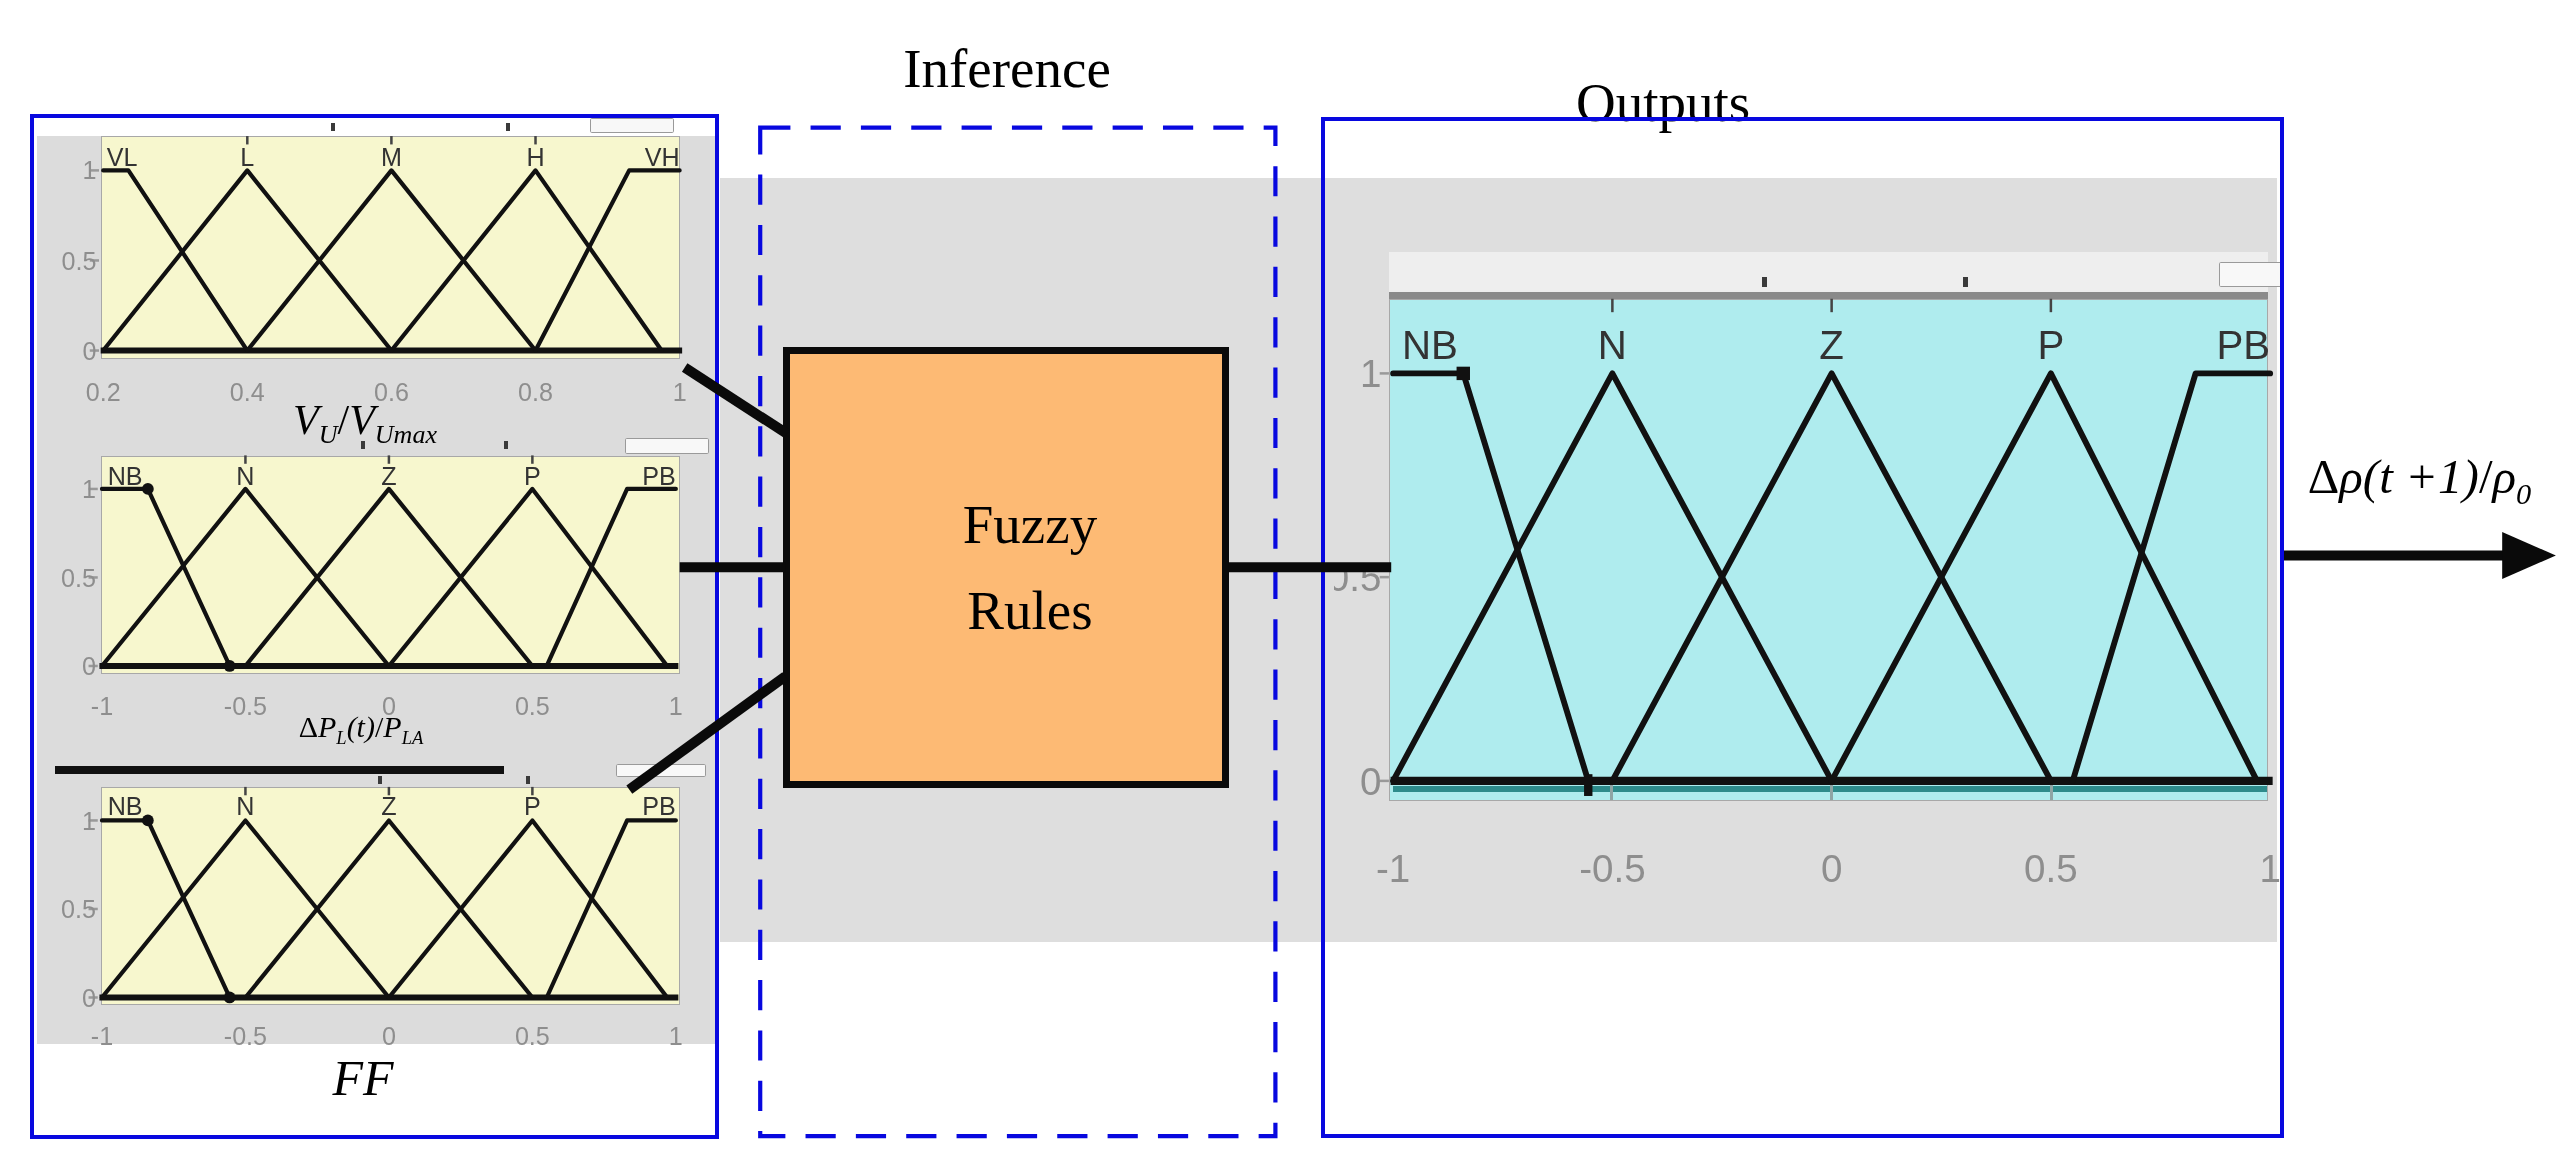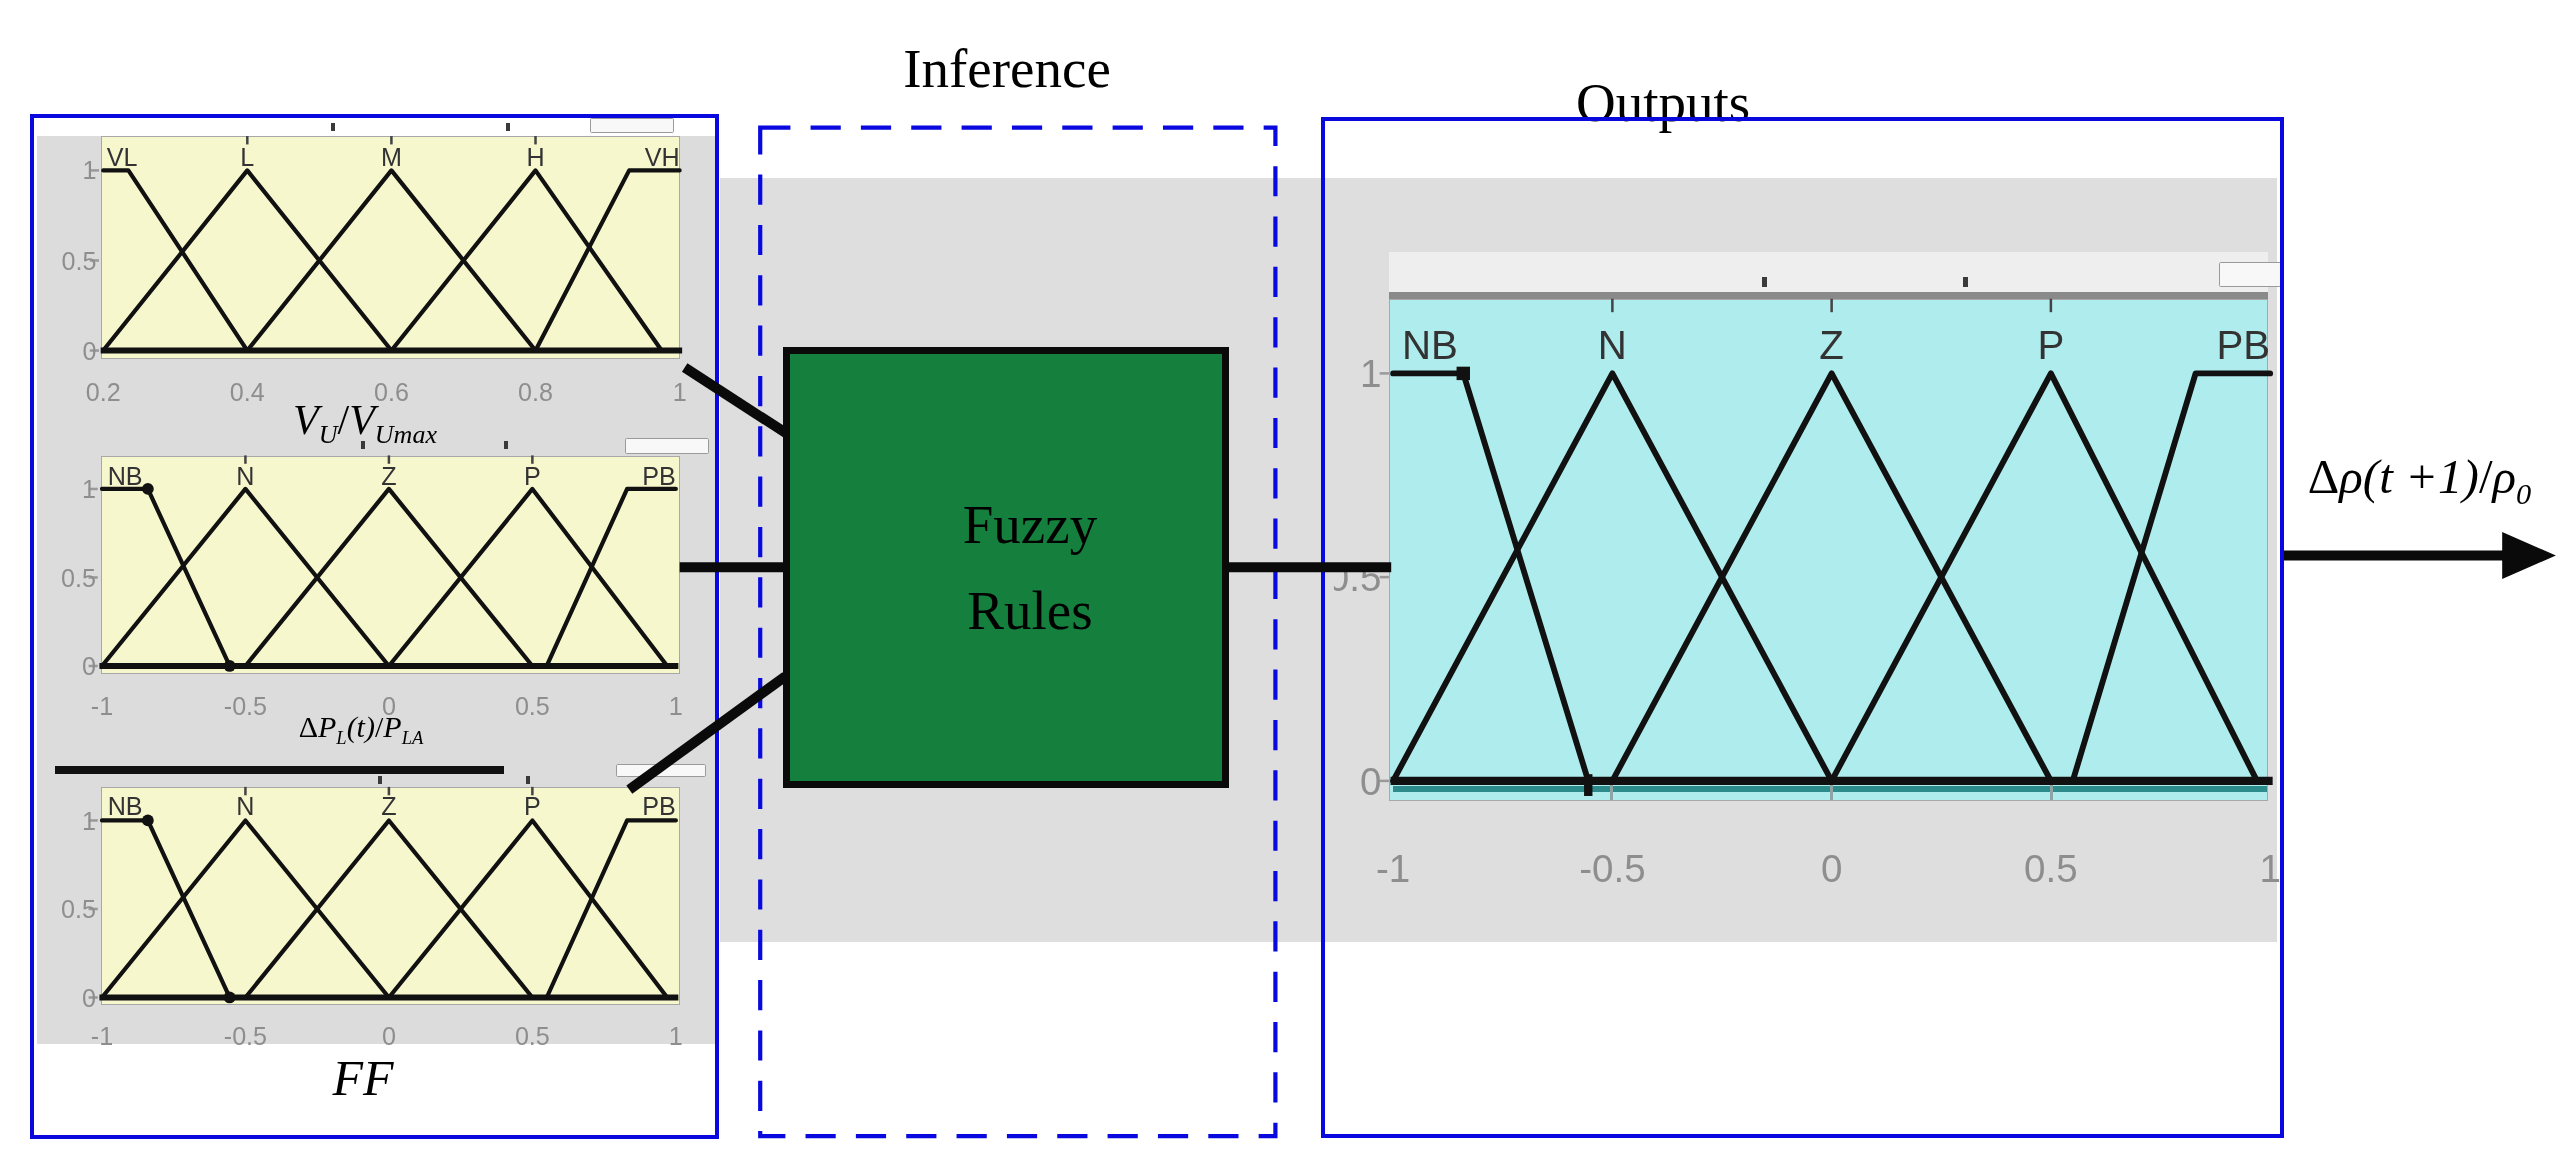--- a/index.html
+++ b/index.html
@@ -13,21 +13,21 @@
   .band{background:#dedede;}
   .plotarea{box-sizing:border-box;border:0.8px solid #a8a8a8;}
   .yellow{background:#f7f7ce;}
   .cyan{background:#afecee;}
   .winbtn{background:#f8f8f8;border:1.7px solid #9a9a9a;box-sizing:border-box;border-radius:1.7px;}
   .stripmark{background:#3a3a3a;}
   .mathlabel{font-family:"Liberation Serif","DejaVu Serif",serif;font-style:italic;color:#000;
              text-align:center;white-space:nowrap;}
   .mathlabel sub{font-size:0.62em;font-style:italic;}
   .upright{font-style:normal;}
-  .fuzzybox{background:#15803d;border:7.6px solid #0a0a0a;box-sizing:border-box;
+  .fuzzybox{background:#fdba74;border:7.6px solid #0a0a0a;box-sizing:border-box;
             display:flex;flex-direction:column;align-items:center;justify-content:center;padding-left:48px;}
   .fuzzybox div{font-family:"Liberation Serif","DejaVu Serif",serif;font-size:55px;color:#000;
                 line-height:1.55;}
   svg text.mfl{fill:#333;font-family:"Liberation Sans","DejaVu Sans",sans-serif;font-weight:500;}
   svg text.tkl{fill:#8e8e8e;font-family:"Liberation Sans","DejaVu Sans",sans-serif;}
   .teal{background:#2e8b8b;}
   .vtick{background:#8fa5a5;}
 </style>
 </head>
 <body>

